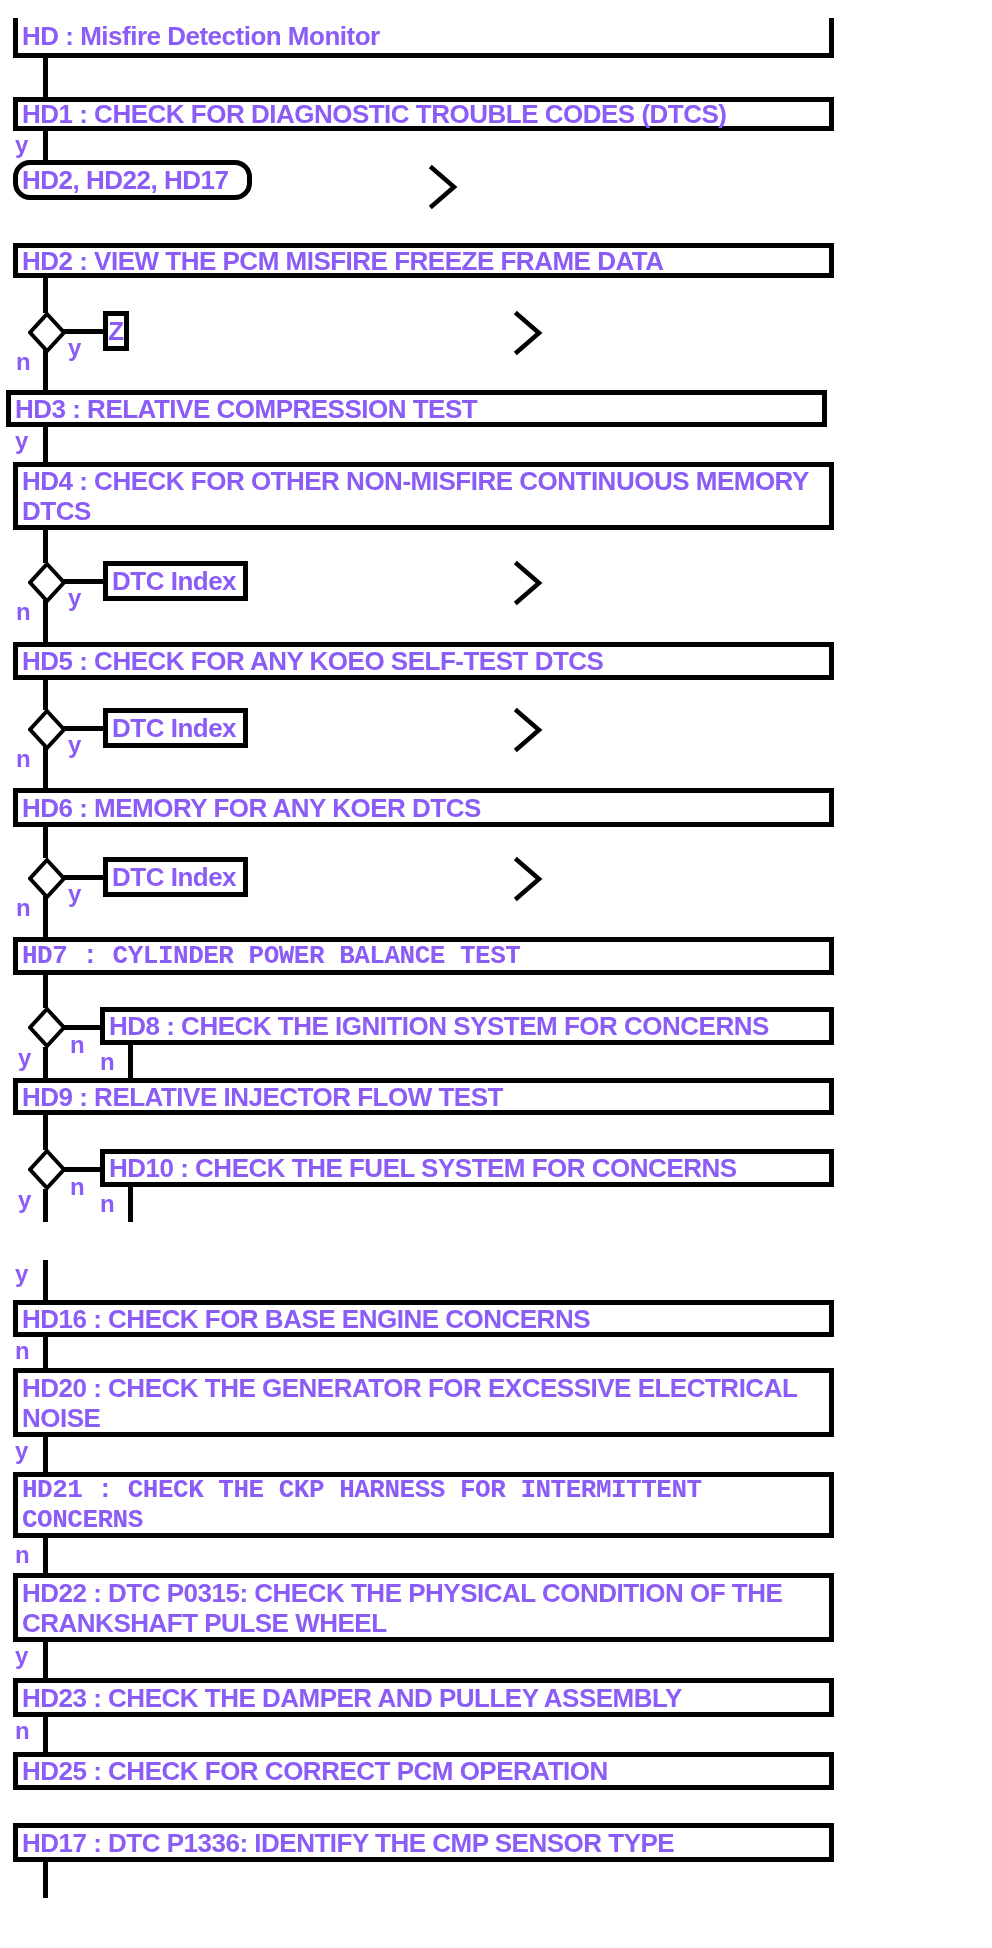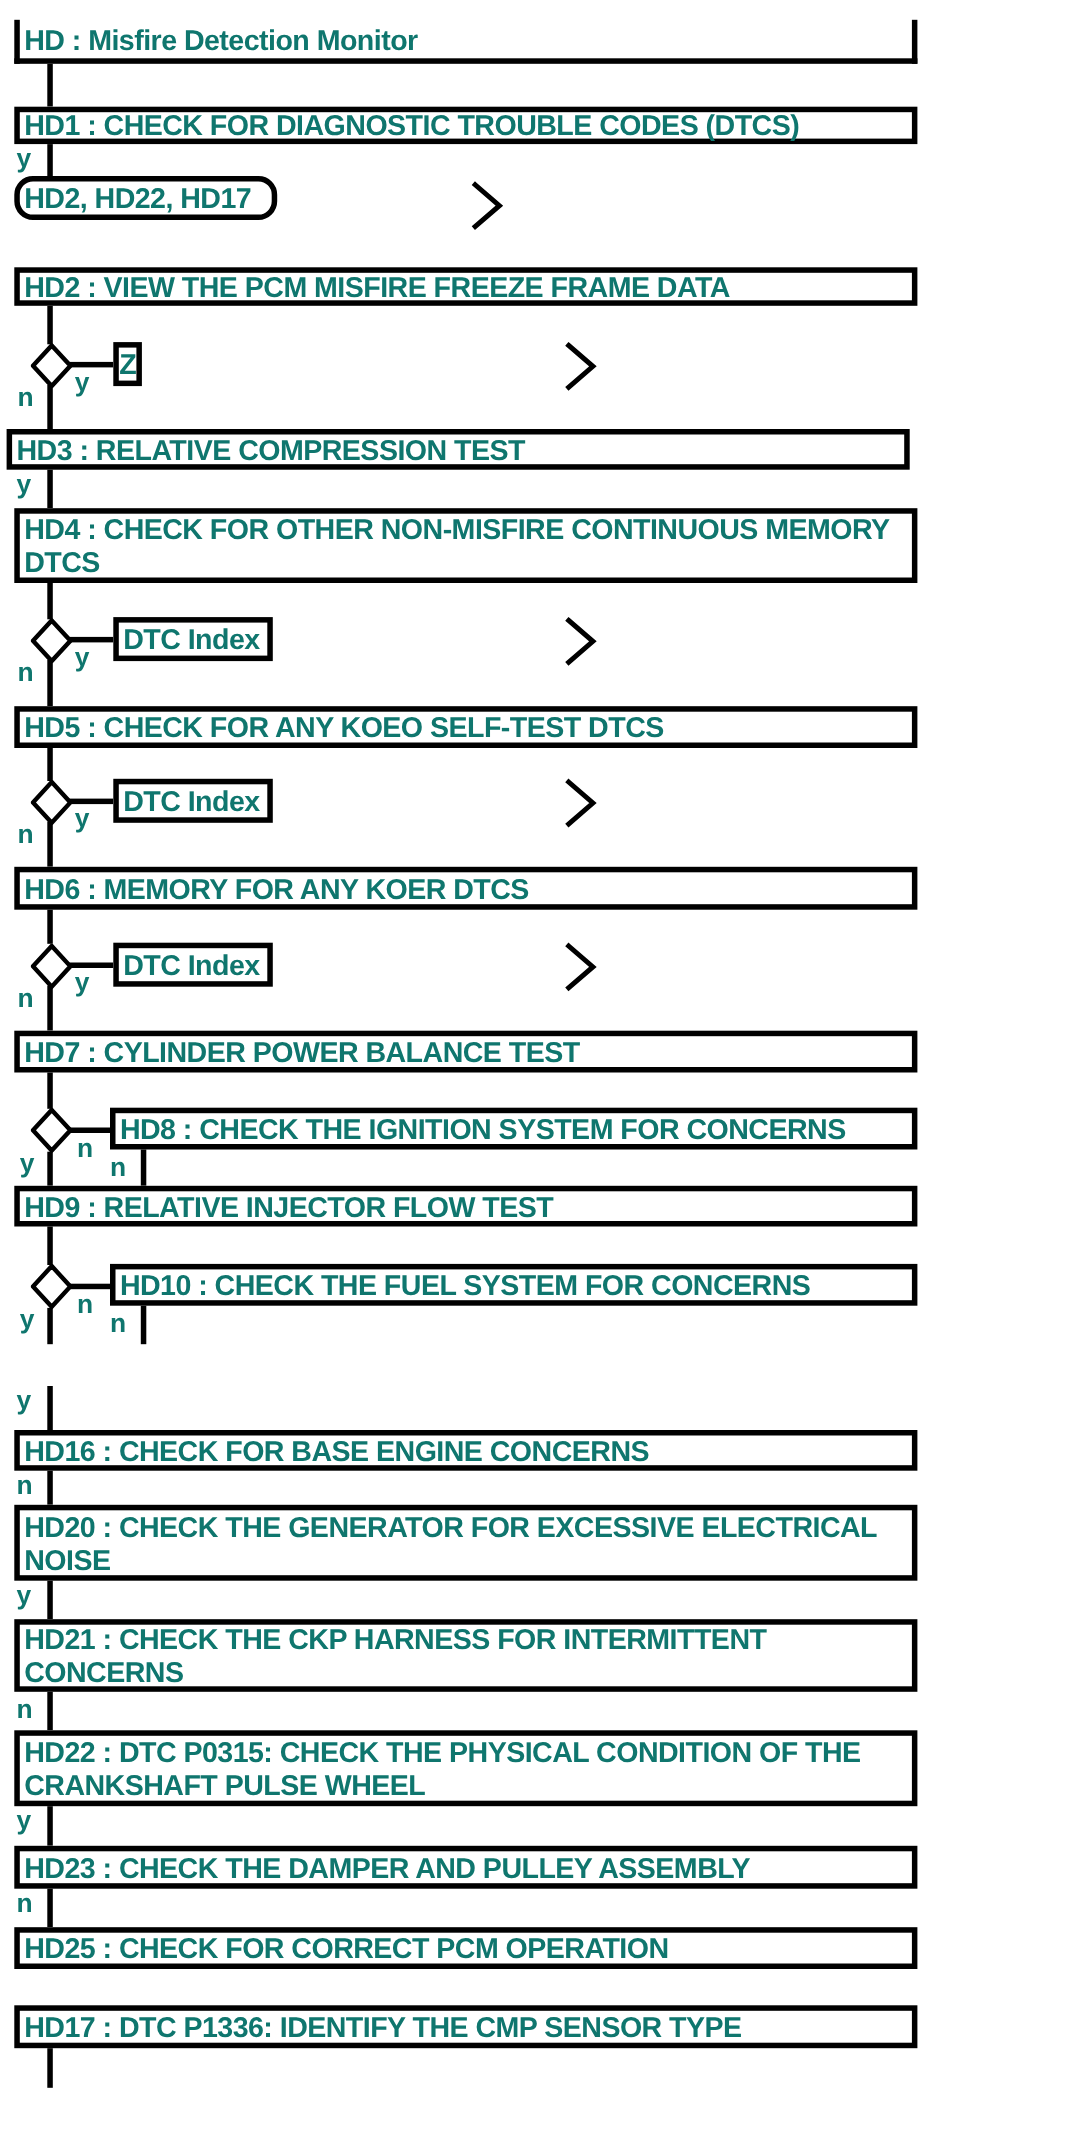--- a/index.html
+++ b/index.html
@@ -1,17 +1,17 @@
 <!DOCTYPE html>
 <html><head>
 <meta charset="utf-8">
 <style>
   html,body{margin:0;padding:0;background:#ffffff;}
   #canvas{position:relative;width:840px;height:1948px;background:#ffffff;overflow:hidden;
-          font-family:"Liberation Sans","DejaVu Sans",sans-serif;color:#0f766e;}
+          font-family:"Liberation Sans","DejaVu Sans",sans-serif;color:#8b5cf6;}
   .b{position:absolute;box-sizing:border-box;border:5px solid #000;background:#fff;
      display:flex;align-items:center;padding:0 5px 0 4px;
      font-weight:bold;font-size:26px;line-height:30px;letter-spacing:-0.5px;}
   .b.header{border-top:none;}
   .v{position:absolute;width:5px;background:#000;}
   .h{position:absolute;height:5px;background:#000;}
   .yn{position:absolute;font-weight:bold;font-size:24px;line-height:24px;letter-spacing:-0.5px;}
   .d{position:absolute;width:38px;height:41px;}
   .c{position:absolute;width:30px;height:46px;}
   .zb{justify-content:center;padding:0;}
@@ -110,21 +110,21 @@
   <div class="b" style="left:103px;top:857px;width:145px;height:40px;">
       <span>DTC Index</span>
     </div>
   <div class="yn" style="left:68px;top:882px;">y</div>
   <div class="yn" style="left:16px;top:896px;">n</div>
   <div class="c" style="left:513px;top:856px;"><svg width="30" height="46" viewBox="0 0 30 46">
         <path d="M4 4 L26 23 L4 42" fill="none" stroke="#000" stroke-width="4.5" stroke-linecap="square"></path>
       </svg></div>
   <div class="v" style="left:43px;top:896px;height:41px;"></div>
 
-  <div class="b" style="left:13px;top:937px;width:821px;height:38px;">
+  <div class="b" style="left:13px;top:937px;width:821px;height:38px;font-family:Liberation Mono, monospace;">
       <span>HD7 : CYLINDER POWER BALANCE TEST</span>
     </div>
   <div class="v" style="left:43px;top:975px;height:33px;"></div>
   <div class="d" style="left:28px;top:1007px;"><svg width="38" height="41" viewBox="0 0 38 41">
         <polygon points="19,2 36,20.5 19,39 2,20.5" fill="#fff" stroke="#000" stroke-width="4"></polygon>
       </svg></div>
   <div class="h" style="left:63px;top:1025px;width:37px;"></div>
   <div class="b" style="left:100px;top:1007px;width:734px;height:38px;">
       <span>HD8 : CHECK THE IGNITION SYSTEM FOR CONCERNS</span>
     </div>
@@ -159,21 +159,21 @@
     </div>
   <div class="yn" style="left:15px;top:1339px;">n</div>
   <div class="v" style="left:43px;top:1337px;height:31px;"></div>
 
   <div class="b" style="left:13px;top:1368px;width:821px;height:69px;">
       <span>HD20 : CHECK THE GENERATOR FOR EXCESSIVE ELECTRICAL NOISE</span>
     </div>
   <div class="yn" style="left:15px;top:1439px;">y</div>
   <div class="v" style="left:43px;top:1437px;height:35px;"></div>
 
-  <div class="b" style="left:13px;top:1472px;width:821px;height:66px;">
+  <div class="b" style="left:13px;top:1472px;width:821px;height:66px;font-family:Liberation Mono, monospace;">
       <span>HD21 : CHECK THE CKP HARNESS FOR INTERMITTENT CONCERNS</span>
     </div>
   <div class="yn" style="left:15px;top:1543px;">n</div>
   <div class="v" style="left:43px;top:1538px;height:35px;"></div>
 
   <div class="b" style="left:13px;top:1573px;width:821px;height:69px;">
       <span>HD22 : DTC P0315: CHECK THE PHYSICAL CONDITION OF THE CRANKSHAFT PULSE WHEEL</span>
     </div>
   <div class="yn" style="left:15px;top:1644px;">y</div>
   <div class="v" style="left:43px;top:1642px;height:36px;"></div>

